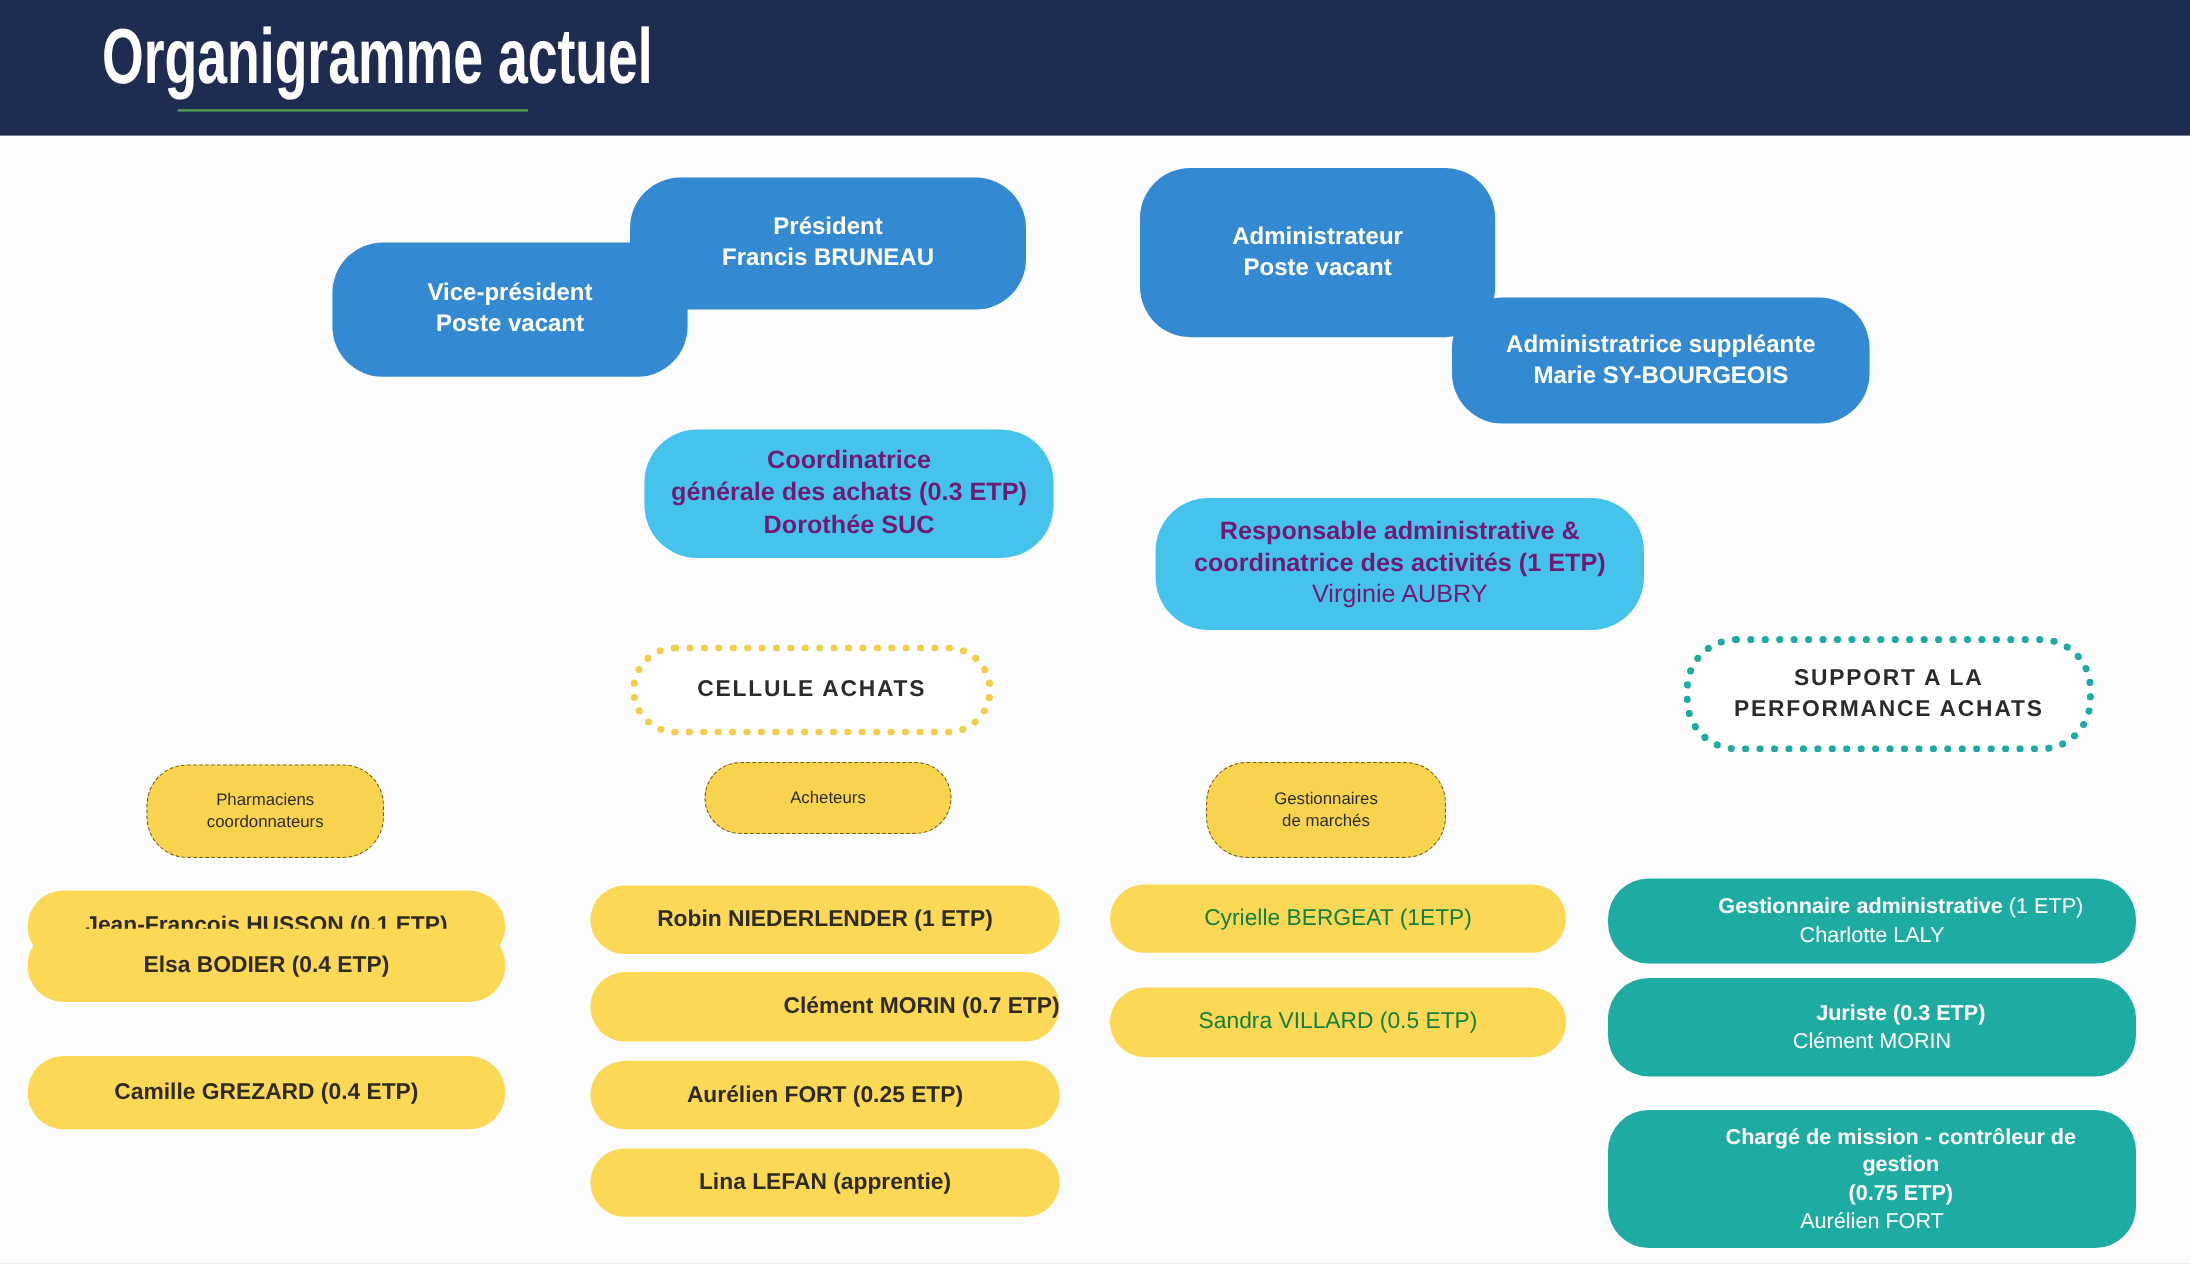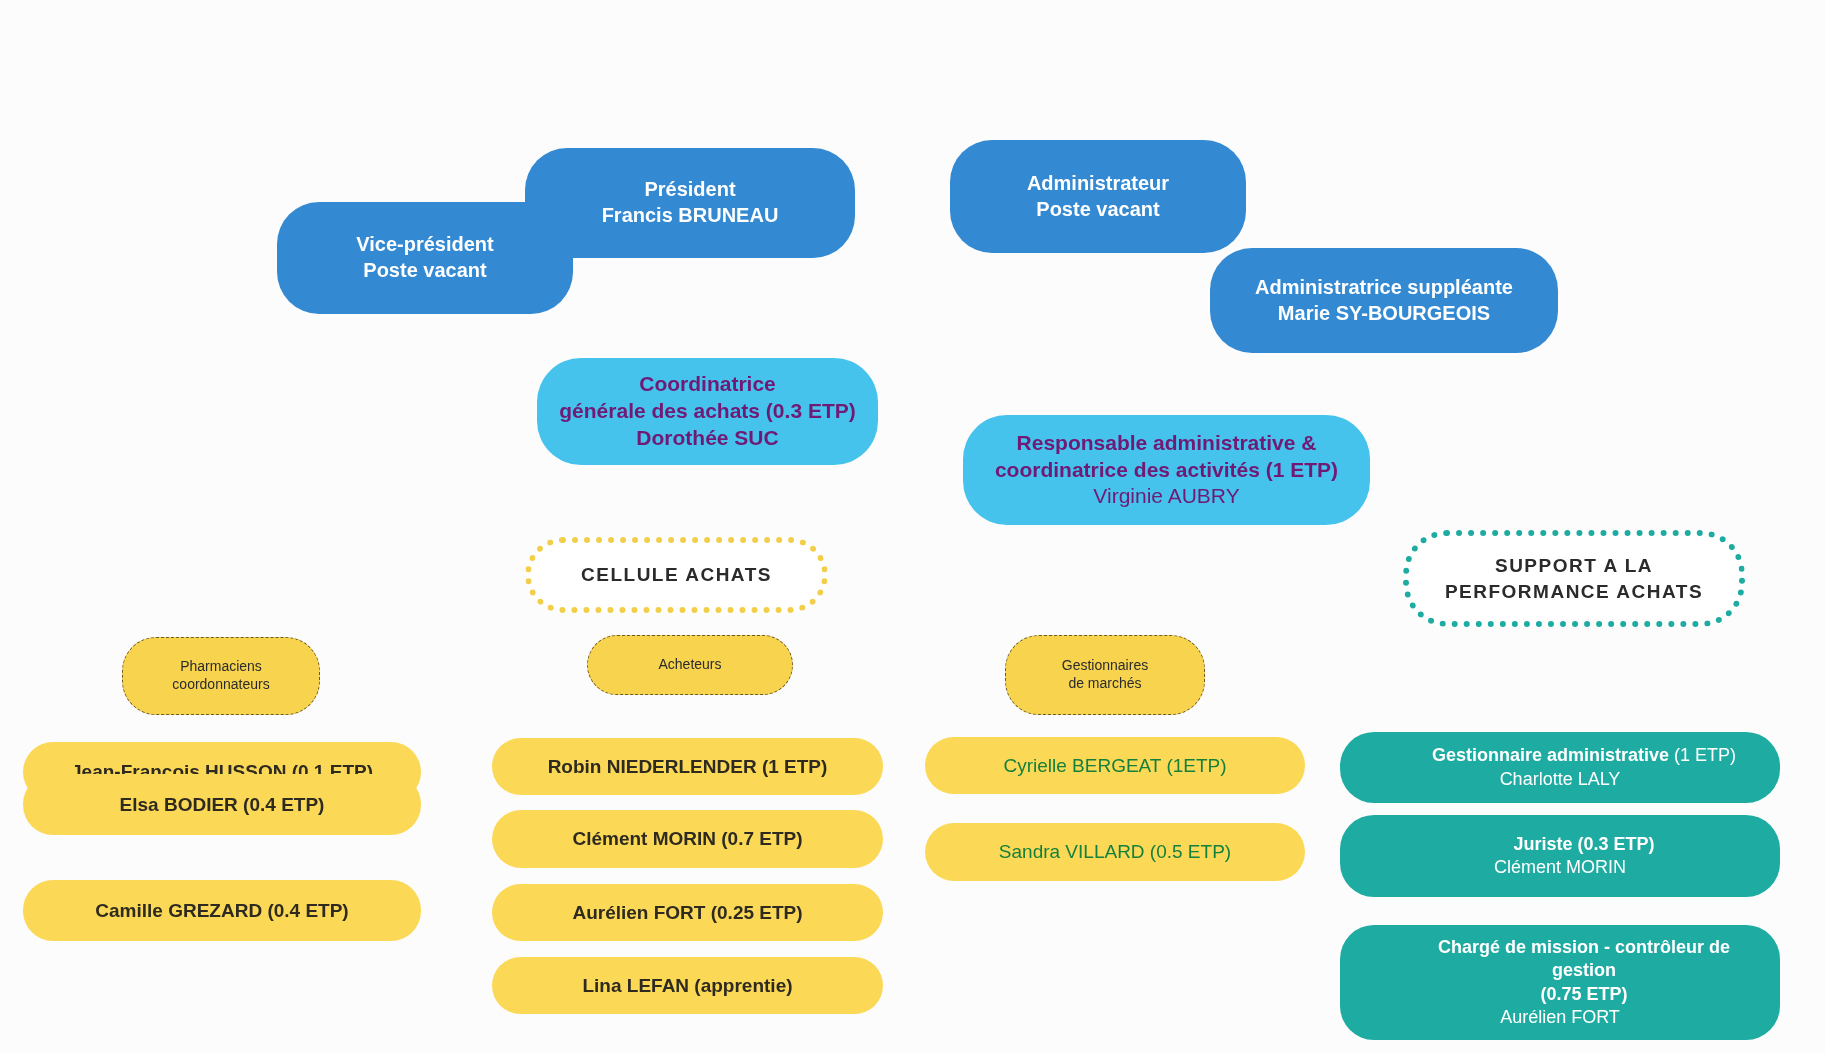--- a/index.html
+++ b/index.html
@@ -113,30 +113,34 @@
   }
   .teal .box-title { font-weight: 700; margin-left: 48px; }
   .teal .box-title .light { font-weight: 400; }
   .teal .box-name  { font-weight: 400; }
 </style>
 </head>
 <body>
 
 <div class="canvas">
 
+  <div class="header">
+    <div class="header-title">Organigramme actuel</div>
+    <div class="header-underline"></div>
+  </div>
 
   <div class="box blue" style="left:277px; top:202px; width:296px; height:112px;">
     <span>Vice-président
 Poste vacant</span>
   </div>
   <div class="box blue" style="left:525px; top:148px; width:330px; height:110px;">
     <span>Président
 Francis BRUNEAU</span>
   </div>
-  <div class="box blue" style="left:950px; top:140px; width:296px; height:113px;">
+  <div class="box blue" style="left:950px; top:140px; width:296px; height:141px;">
     <span>Administrateur
 Poste vacant</span>
   </div>
   <div class="box blue" style="left:1210px; top:248px; width:348px; height:105px;">
     <span>Administratrice suppléante
 Marie SY-BOURGEOIS</span>
   </div>
 
   <div class="box cyan" style="left:537px; top:358px; width:341px; height:107px;">
     <span class="box-title">Coordinatrice
@@ -175,21 +179,21 @@
   <div class="pill" style="left:23px; top:774px; width:398px; height:61px;">
     <span>Elsa BODIER (0.4 ETP)</span>
   </div>
   <div class="pill" style="left:23px; top:880px; width:398px; height:61px;">
     <span>Camille GREZARD (0.4 ETP)</span>
   </div>
 
   <div class="pill" style="left:492px; top:738px; width:391px; height:57px;">
     <span>Robin NIEDERLENDER (1 ETP)</span>
   </div>
-  <div class="pill" style="left:492px; top:810px; width:391px; height:58px;">
+  <div class="pill" style="left:492px; top:810px; width:391px; height:58px;justify-content:flex-end;">
     <span>Clément MORIN (0.7 ETP)</span>
   </div>
   <div class="pill" style="left:492px; top:884px; width:391px; height:57px;text-align:right;">
     <span>Aurélien FORT (0.25 ETP)</span>
   </div>
   <div class="pill" style="left:492px; top:957px; width:391px; height:57px;">
     <span>Lina LEFAN (apprentie)</span>
   </div>
 
   <div class="pill regular" style="left:925px; top:737px; width:380px; height:57px;">

